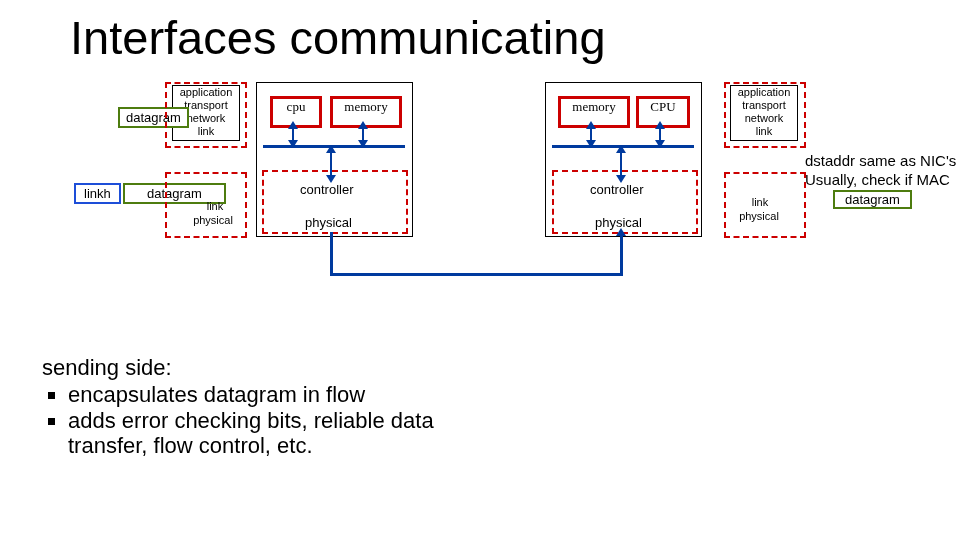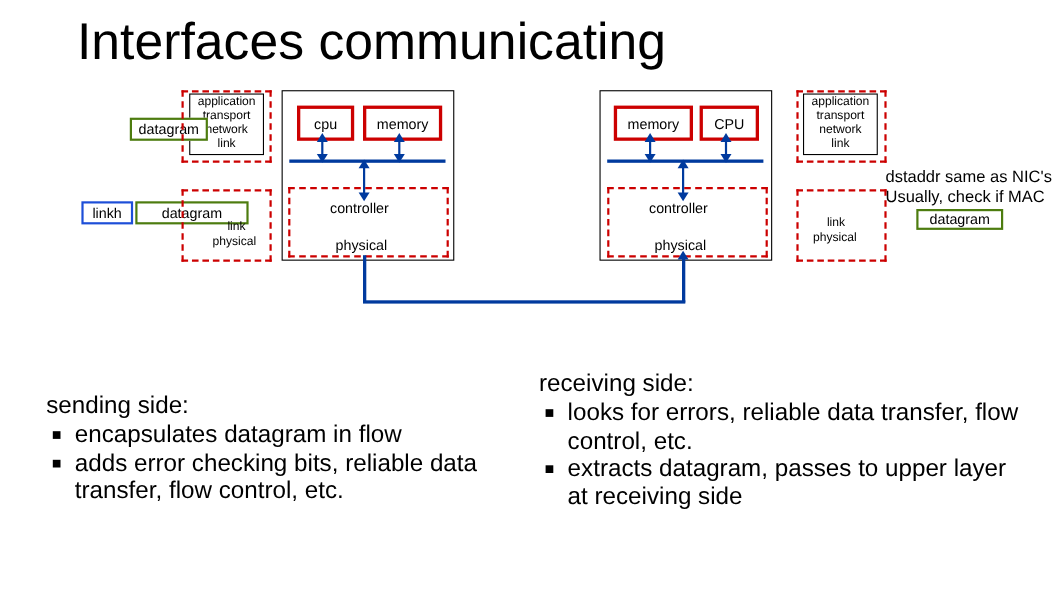--- a/index.html
+++ b/index.html
@@ -27,22 +27,23 @@
   .abs { position: absolute; }
   .box-outline {
     border: 1px solid #000;
     background: none;
   }
   .chip-box {
     border: 3px solid #c00;
     background: #fff;
     font-size: 13px;
     display: flex;
-    align-items: center;
+    align-items: flex-start;
     justify-content: center;
+    font-family: Liberation Serif, serif;
   }
   .small-stack {
     border: 1px solid #000;
     font-size: 11px;
     line-height: 13px;
     text-align: center;
     background: #fff;
   }
   .datagram-box {
     border: 2px solid #4d7c0f;
@@ -182,21 +183,14 @@
   <div class="tri-up" style="left:616px; top:228px;"></div>
 
   <div class="abs body-text" style="left:42px; top:335px; width:420px;margin-top:20px;">
     <div>sending side:</div>
     <ul class="sq">
       <li>encapsulates datagram in flow</li>
       <li>adds error checking bits, reliable data transfer, flow control, etc.</li>
     </ul>
   </div>
 
-  <div class="abs body-text" style="left:490px; top:335px; width:440px;">
-    <div>receiving side:</div>
-    <ul class="sq">
-      <li>looks for errors, reliable data transfer, flow control, etc.</li>
-      <li>extracts datagram, passes to upper layer at receiving side</li>
-    </ul>
-  </div>
 
 </div>
 
 </body></html>

